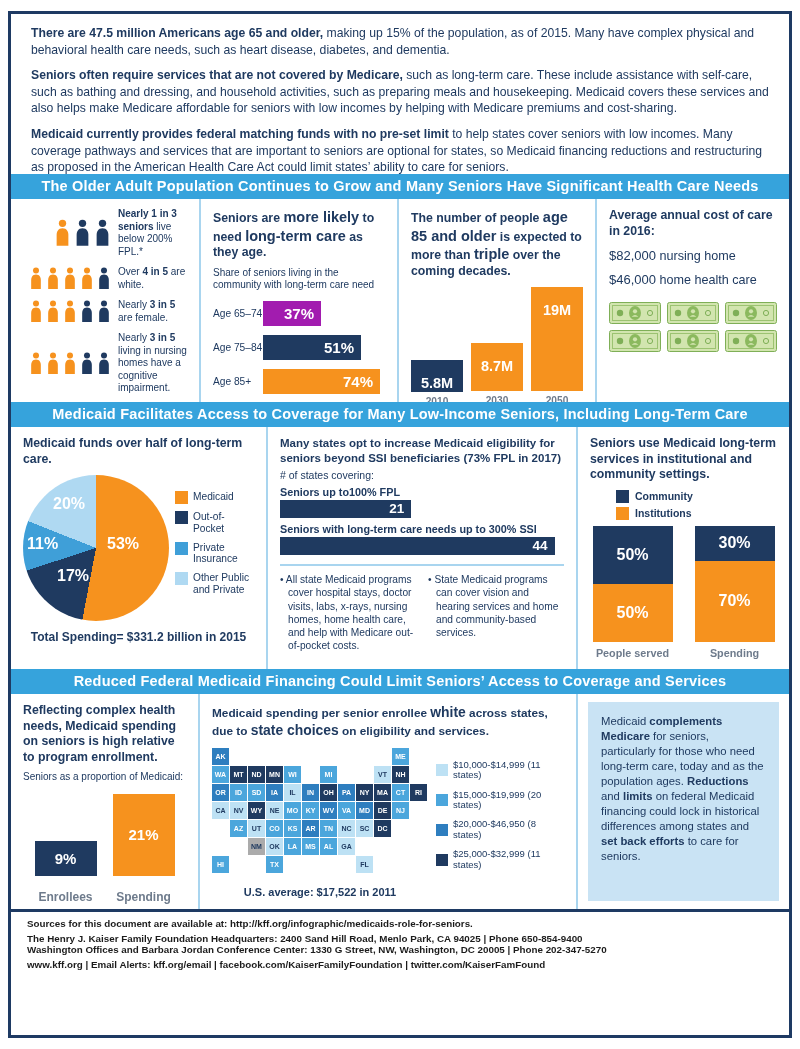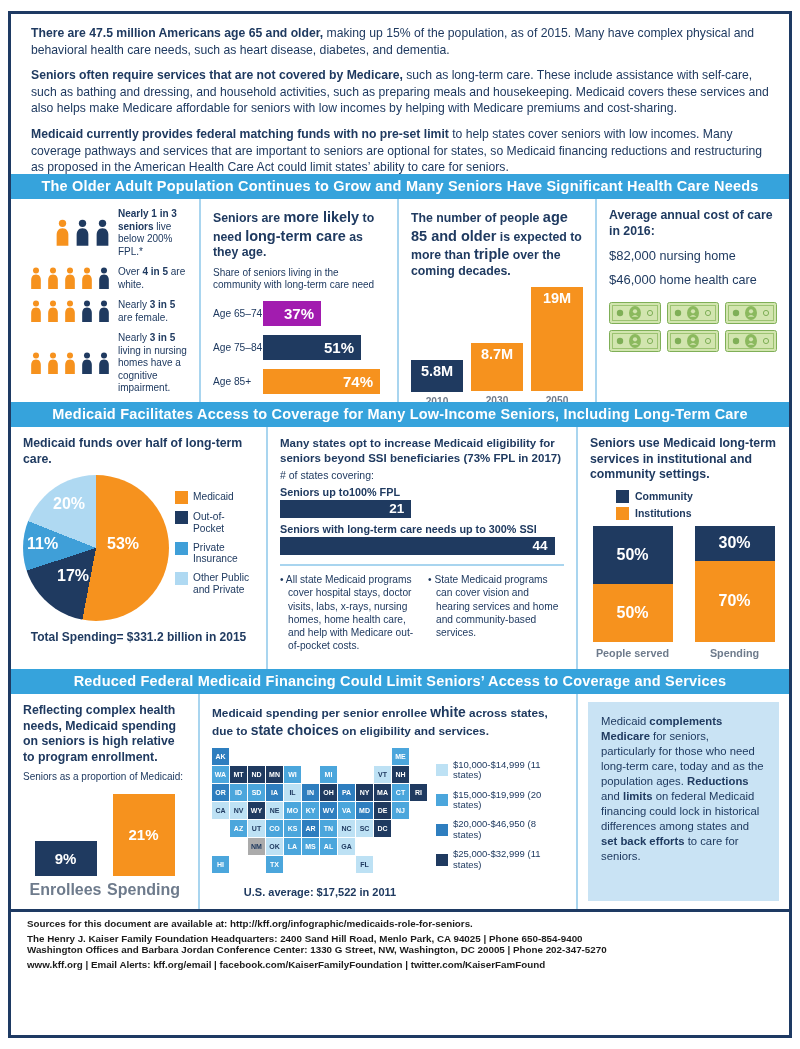--- a/index.html
+++ b/index.html
@@ -40,21 +40,21 @@
 .pop-icons.big .person{width:17px;height:28px}
 .person.orange{color:#F6921E}.person.navy{color:#1F3A60}
 .pop-text{font-size:10px;line-height:1.25;padding-left:7px}
 
 .age-row{display:flex;align-items:center;margin-top:9px}
 .age-label{width:50px;font-size:10.2px;flex:0 0 50px}
 .hbar{height:25px;color:#fff;font-weight:bold;font-size:15px;text-align:right;padding-right:7px;line-height:25px}
 
 #proj-chart{display:flex;align-items:flex-end;gap:8px;margin-top:8px}
 .proj-col{width:52px;display:flex;flex-direction:column;align-items:center}
-.vbar{width:52px;color:#fff;font-weight:bold;font-size:14.5px;text-align:center;padding-top:3px}
+.vbar{width:52px;color:#fff;font-weight:bold;font-size:14.5px;text-align:center;padding-top:15px}
 .proj-lab{margin-top:4px;font-size:10.2px;font-weight:bold;color:#6E7B8C;line-height:1.12;text-align:center;min-height:22px}
 
 .cost-line{margin-top:9px;font-size:12.6px}
 .amt{font-weight:normal;font-size:13px}
 #bills{display:grid;grid-template-columns:repeat(3,52px);gap:6px;margin-top:15px}
 .bill{display:block;width:52px;height:22px}
 
 .pie-wrap{display:flex;margin-top:8px;gap:6px}
 #pie{width:146px;height:146px;border-radius:50%;position:relative;flex:0 0 146px}
 .pie-label{position:absolute;color:#fff;font-weight:bold;font-size:16px}
@@ -77,21 +77,21 @@
 .stk-sw{width:13px;height:13px;margin-right:6px;flex:0 0 13px}
 #stacks{display:flex;gap:22px;justify-content:center}
 .stack-col{width:80px;text-align:center}
 .stack{height:116px;display:flex;flex-direction:column;width:80px}
 .seg{display:flex;align-items:center;justify-content:center;color:#fff;font-weight:bold;font-size:16px;overflow:hidden}
 .stack-lab{margin-top:5px;font-size:10.8px;font-weight:bold;color:#6E7B8C}
 
 #prop-bars{display:flex;align-items:flex-end;gap:16px;margin-top:10px;justify-content:center}
 .prop-col{width:62px;text-align:center;display:flex;flex-direction:column;align-items:center}
 .prop-bar{width:62px;display:flex;align-items:center;justify-content:center;color:#fff;font-weight:bold;font-size:15px}
-.prop-lab{margin-top:5px;font-size:16px;font-weight:bold;color:#6E7B8C}
+.prop-lab{margin-top:14px;font-size:12px;font-weight:bold;color:#6E7B8C}
 
 .map-h{font-size:11.8px;font-weight:bold;line-height:1.3}
 .map-row{display:flex;margin-top:8px;gap:8px}
 #tiles{position:relative;width:216px;height:126px;flex:0 0 216px}
 .tile{position:absolute;width:17px;height:17px;font-size:7px;display:flex;align-items:center;justify-content:center;font-weight:bold}
 #map-legend{padding-top:12px;width:130px}
 .ml-item{display:flex;align-items:center;margin-bottom:9px;font-size:9.5px;line-height:1.1}
 .ml-sw{width:12px;height:12px;margin-right:5px;flex:0 0 12px}
 .map-avg{width:216px;text-align:center;font-size:11px;font-weight:bold;margin-top:7px}
 

